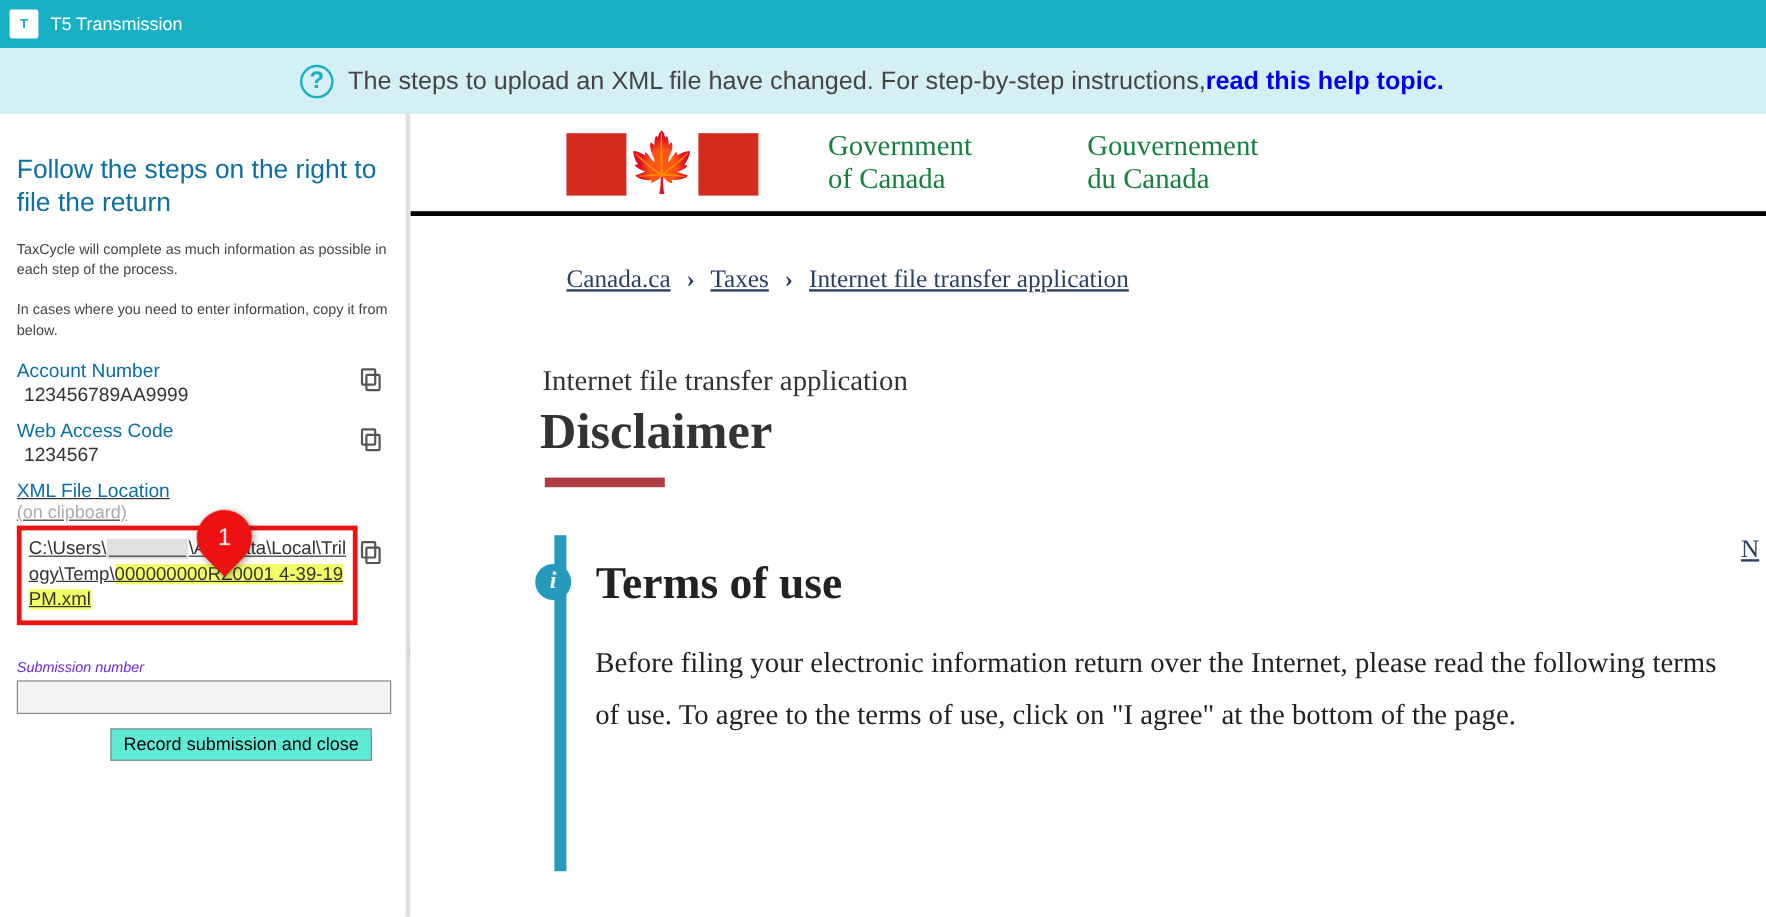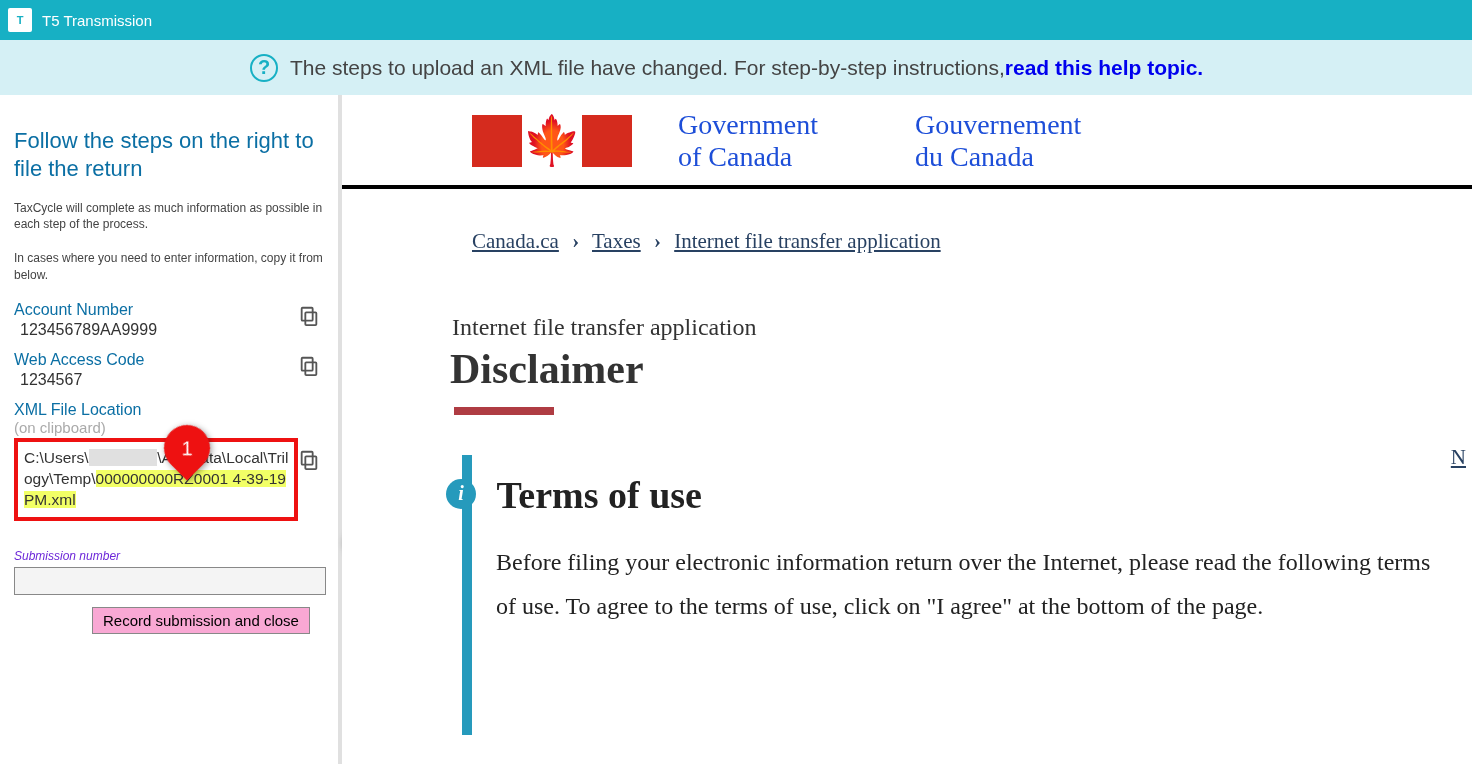--- a/index.html
+++ b/index.html
@@ -23,34 +23,34 @@
   .field-label { color: #0b6fa4; font-size: 16px; margin-bottom: 2px; }
   .field-value { color: #333; font-size: 16px; margin-bottom: 12px; padding-left: 6px; }
   .copy-icon { width: 22px; height: 22px; margin-top: 4px; margin-right: 4px; flex-shrink:0;}
   .copy-icon svg { width: 100%; height: 100%; }
   .clip-note { color: #aaa; font-size: 15px; margin-top:-2px;}
   .xml-box { border: 4px solid #e11; padding: 6px 4px 6px 6px; margin-top: 2px; font-size: 15.5px; line-height: 1.35; word-break: break-all;}
   .xml-box .hl { background: #f2ff66; }
   .xml-box .grey { background: #e0e0e0; padding: 0 2px;}
   .sub-label { color: #6d28d9; margin-top: 28px; margin-bottom: 4px; font-size: 12px; font-style: italic;}
   .sub-input { width: 312px; height: 28px; border: 1px solid #888; background: #f4f4f4; }
-  .record-btn { display: block; margin-top: 12px; margin-left: 78px; padding: 4px 10px; font-size: 15px; background: #f9a8d4; border: 1px solid #888; }
+  .record-btn { display: block; margin-top: 12px; margin-left: 78px; padding: 4px 10px; font-size: 15px; background: #5eead4; border: 1px solid #888; }
 
   .marker { position: absolute; display:flex; align-items:center; justify-content:center; background: #e11; color:#fff; font-size: 20px; font-weight: 400; filter: drop-shadow(0 2px 3px rgba(0,0,0,.4)); }
   .marker.m1 { width: 46px; height: 46px; border-radius: 50% 50% 50% 0; transform: rotate(-45deg); left: 164px; top: 330px; }
   .marker.m1 span { transform: rotate(45deg); }
   .marker.m2 { width: 56px; height: 42px; border-radius: 21px 21px 21px 21px; left: 345px; top: 425px; }
   .marker.m2::before { content:""; position:absolute; left:-12px; top:50%; transform:translateY(-50%); border: 10px solid transparent; border-right-color:#e11; }
 
   .content { flex: 1; height: 100%; overflow: hidden; background:#fff; }
   .gov-header { display:flex; align-items:center; padding: 14px 0 12px 130px; border-bottom: 4px solid #000; }
   .flag { width: 50px; height: 52px; background: #d52b1e; position: relative; margin-right: 4px; display:flex; align-items:center; justify-content:center;}
   .flag.white { background:#fff; width: 52px; }
   .leaf { color:#d52b1e; font-size: 48px; line-height: 1;}
-  .gov-text { margin-left: 42px; font-family: Georgia, serif; font-size: 28px; line-height: 1.15; color:#1d4ed8;}
+  .gov-text { margin-left: 54px; font-family: Georgia, serif; font-size: 24px; line-height: 1.15; color:#15803d;}
   .gov-text .col { display:inline-block; vertical-align:top; }
   .gov-text .col + .col { margin-left: 90px; }
 
   .crumbs { padding: 40px 0 0 130px; font-size: 21px; color:#284162; font-family: Georgia, serif;}
   .crumbs a { color:#284162; text-decoration: underline; }
   .crumbs .sep { margin: 0 8px; font-weight:bold;}
   .subhead { padding: 60px 0 0 110px; font-family: Georgia, serif; font-size: 24px; color:#333;}
   .page-title { padding: 0 0 0 108px; font-family: Georgia, serif; font-size: 42px; font-weight: bold; color:#333; margin-top:4px;}
   .title-rule { margin: 14px 0 0 112px; width: 100px; height: 8px; background: #af3c43; }
 
@@ -101,21 +101,21 @@
         <div class="field-value">1234567</div>
       </div>
       <span class="copy-icon">
         <svg viewBox="0 0 24 24" fill="none" stroke="#555" stroke-width="2">
             <rect x="8" y="8" width="12" height="14" rx="1"></rect>
             <rect x="4" y="3" width="12" height="14" rx="1"></rect>
           </svg>
       </span>
     </div>
 
-    <div class="field-row" style="align-items:flex-start;">
+    <div class="field-row" style="align-items:flex-start;text-decoration:underline;">
       <div class="field-block">
         <div class="field-label">XML File Location</div>
         <div class="clip-note">(on clipboard)</div>
         <div class="xml-box">
           <span>C:\Users\</span><span class="grey">&nbsp;&nbsp;&nbsp;&nbsp;&nbsp;&nbsp;&nbsp;&nbsp;&nbsp;&nbsp;&nbsp;&nbsp;&nbsp;&nbsp;&nbsp;</span><span>\AppData\Local\Trilogy\Temp\</span><span class="hl">000000000RZ0001 4-39-19 PM.xml</span>
         </div>
       </div>
       <span class="copy-icon" style="margin-top:48px;">
         <svg viewBox="0 0 24 24" fill="none" stroke="#555" stroke-width="2">
             <rect x="8" y="8" width="12" height="14" rx="1"></rect>

